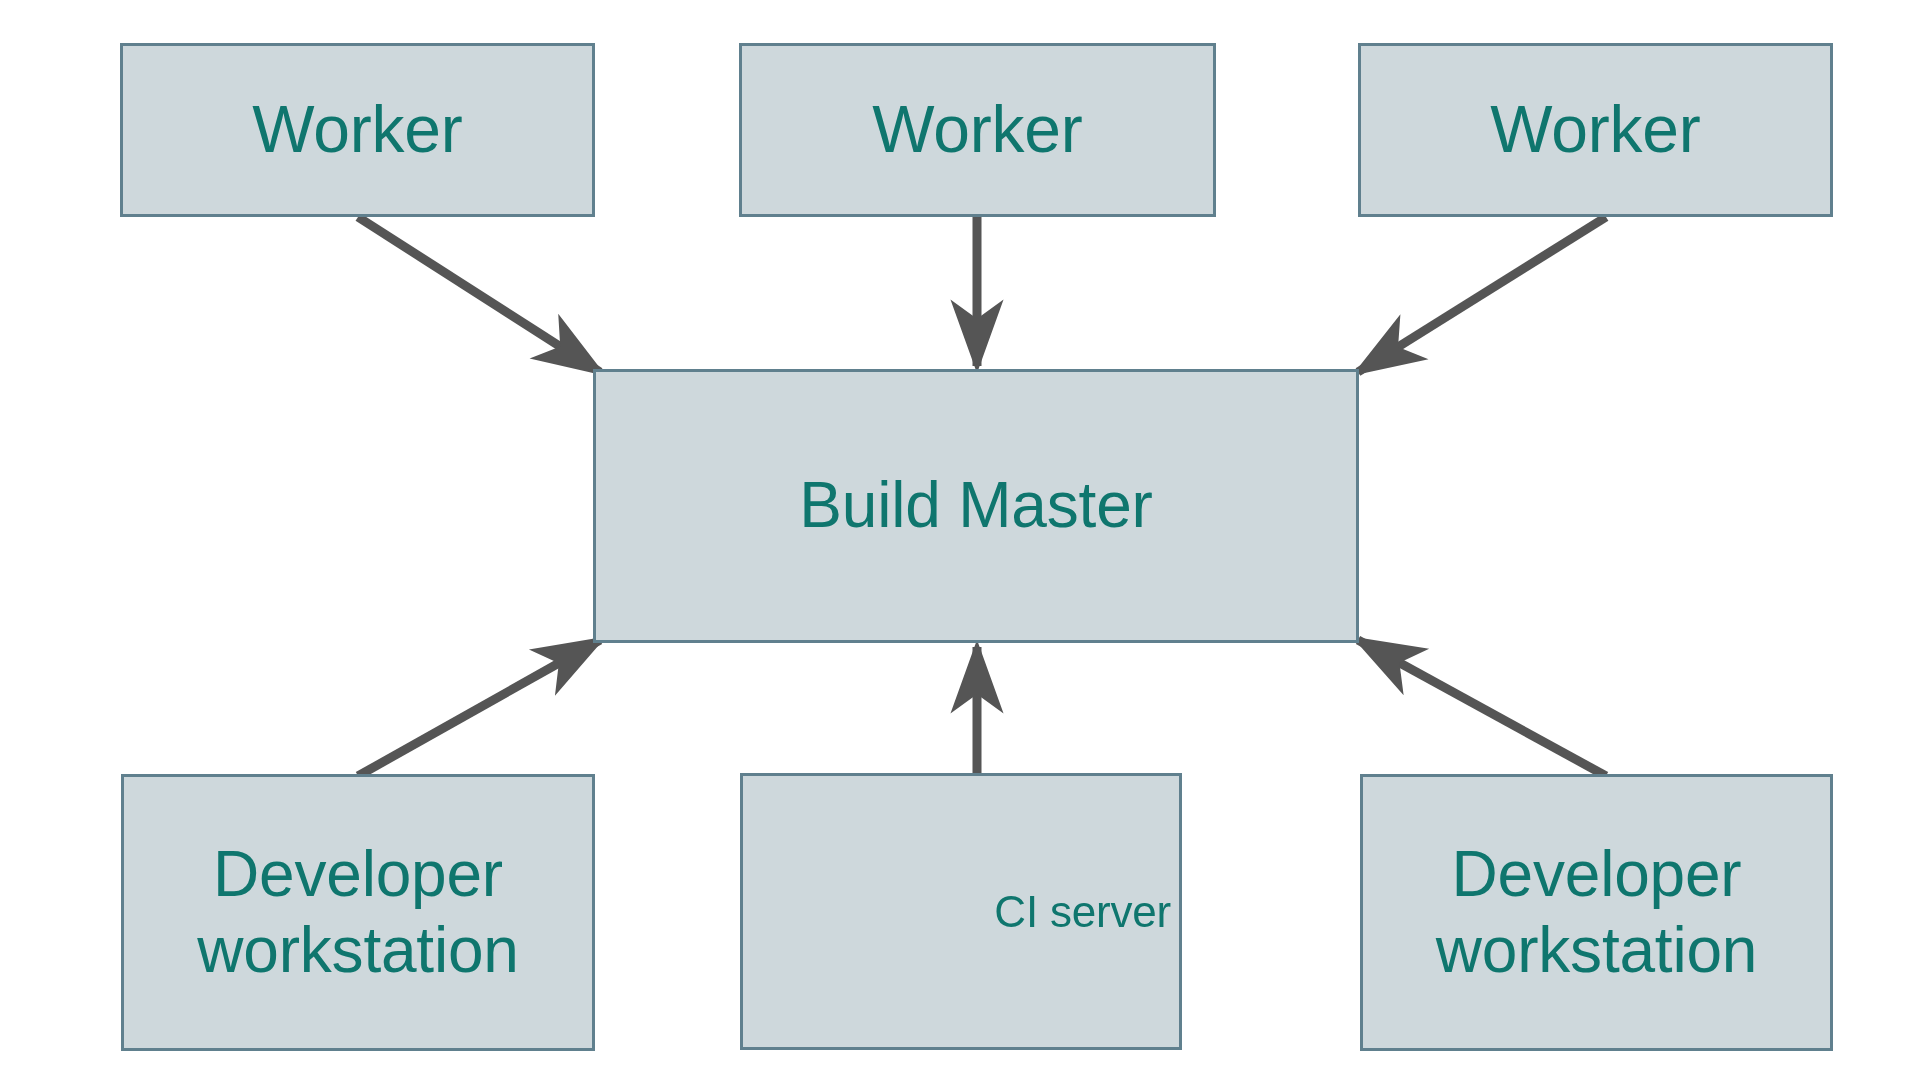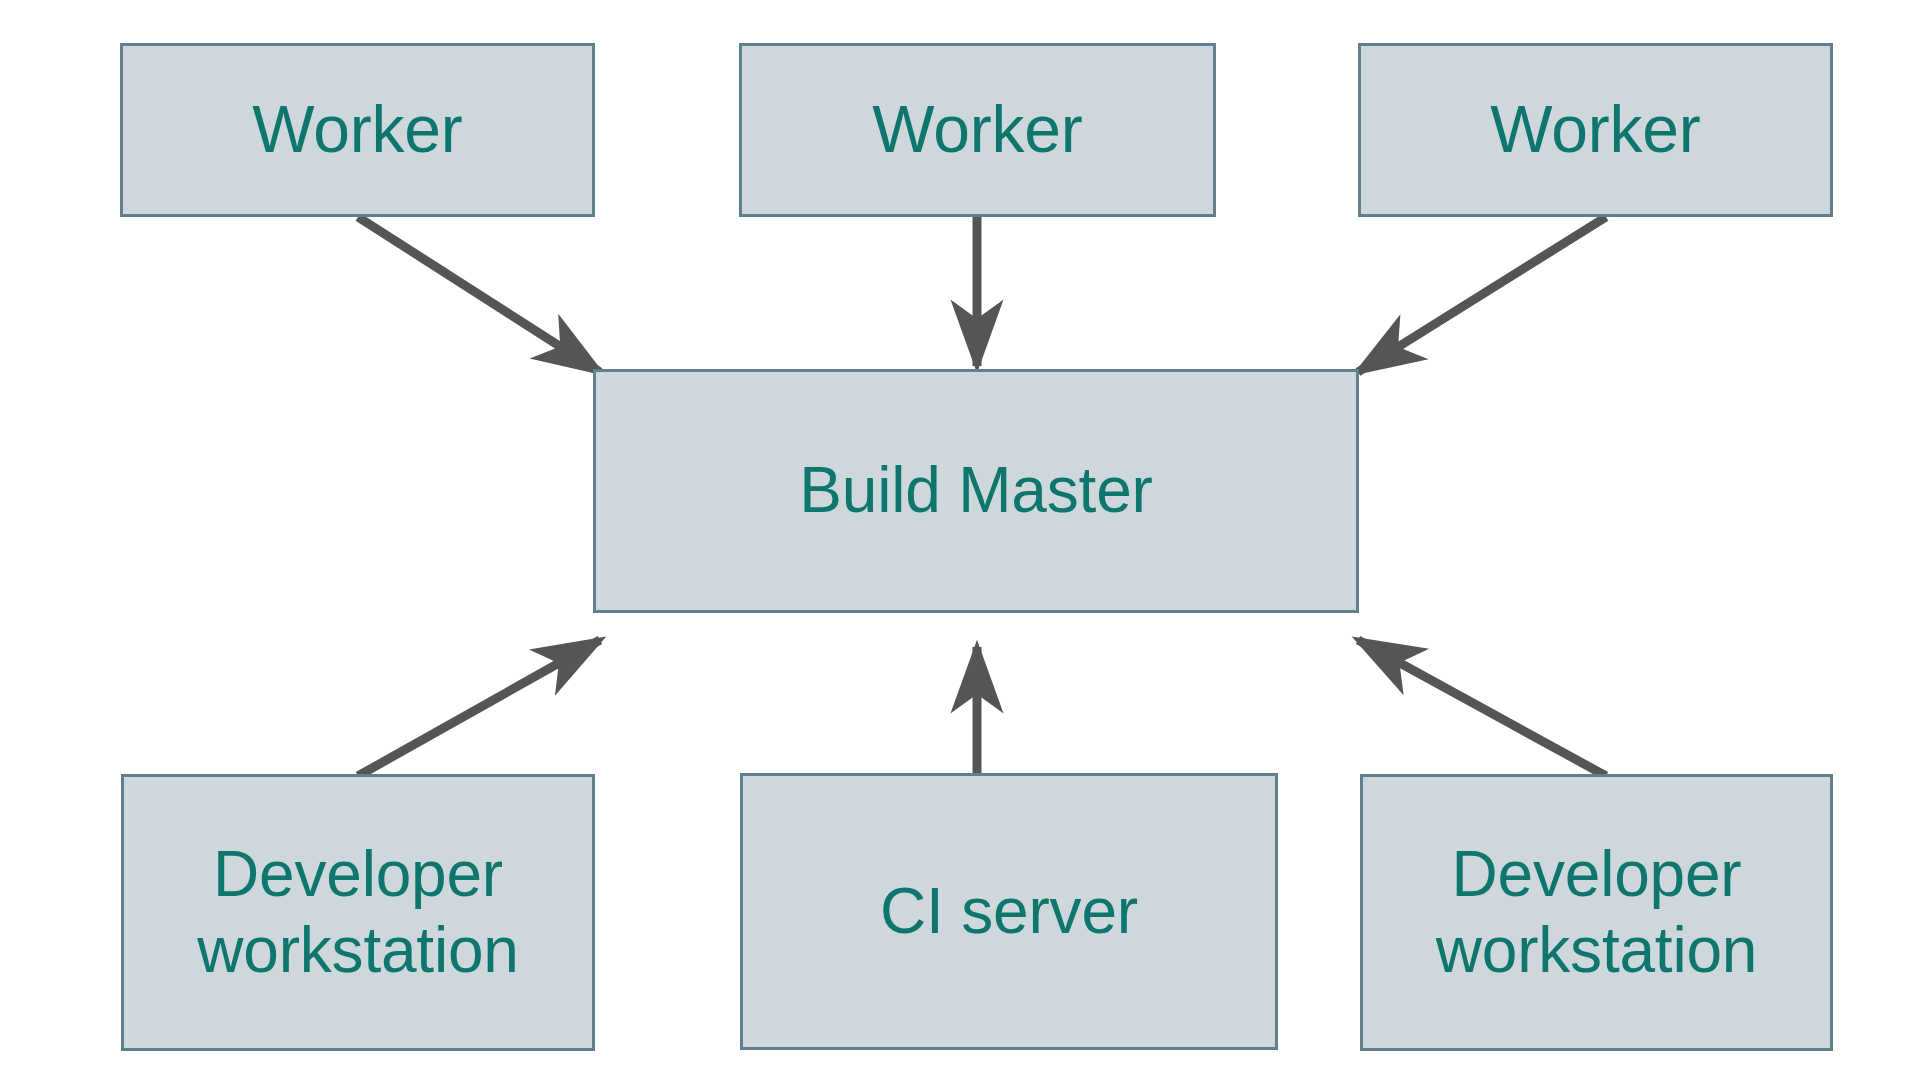--- a/index.html
+++ b/index.html
@@ -42,23 +42,23 @@
   }
   .node-label {
     display: block;
     padding: 0 8px;
     white-space: pre-line;
   }
   
   #node-worker-1 { left: 120px; top: 43px;  width: 475px; height: 174px; font-size: 66px; }
   #node-worker-2 { left: 739px; top: 43px;  width: 477px; height: 174px; font-size: 66px; }
   #node-worker-3 { left: 1358px; top: 43px; width: 475px; height: 174px; font-size: 66px; }
-  #node-build-master { left: 593px; top: 369px; width: 766px; height: 244px; font-size: 64px; }
+  #node-build-master { left: 593px; top: 369px; width: 766px; height: 274px; font-size: 64px; }
   #node-dev-ws-left  { left: 121px;  top: 774px; width: 474px; height: 277px; font-size: 64px; }
-  #node-ci-server    { left: 740px;  top: 773px; width: 538px; height: 277px; font-size: 64px; }
+  #node-ci-server    { left: 740px;  top: 773px; width: 442px; height: 277px; font-size: 44px; justify-content: flex-end; }
   #node-dev-ws-right { left: 1360px; top: 774px; width: 473px; height: 277px; font-size: 64px; }
 </style>
 </head>
 <body>
 
 <div id="canvas">
 
   <svg id="edges" viewBox="0 0 1910 1090" width="1910" height="1090" xmlns="http://www.w3.org/2000/svg">
     <defs>
       <marker id="arrowhead" markerWidth="9" markerHeight="9" refX="7.6" refY="3.1" orient="auto" markerUnits="strokeWidth">

